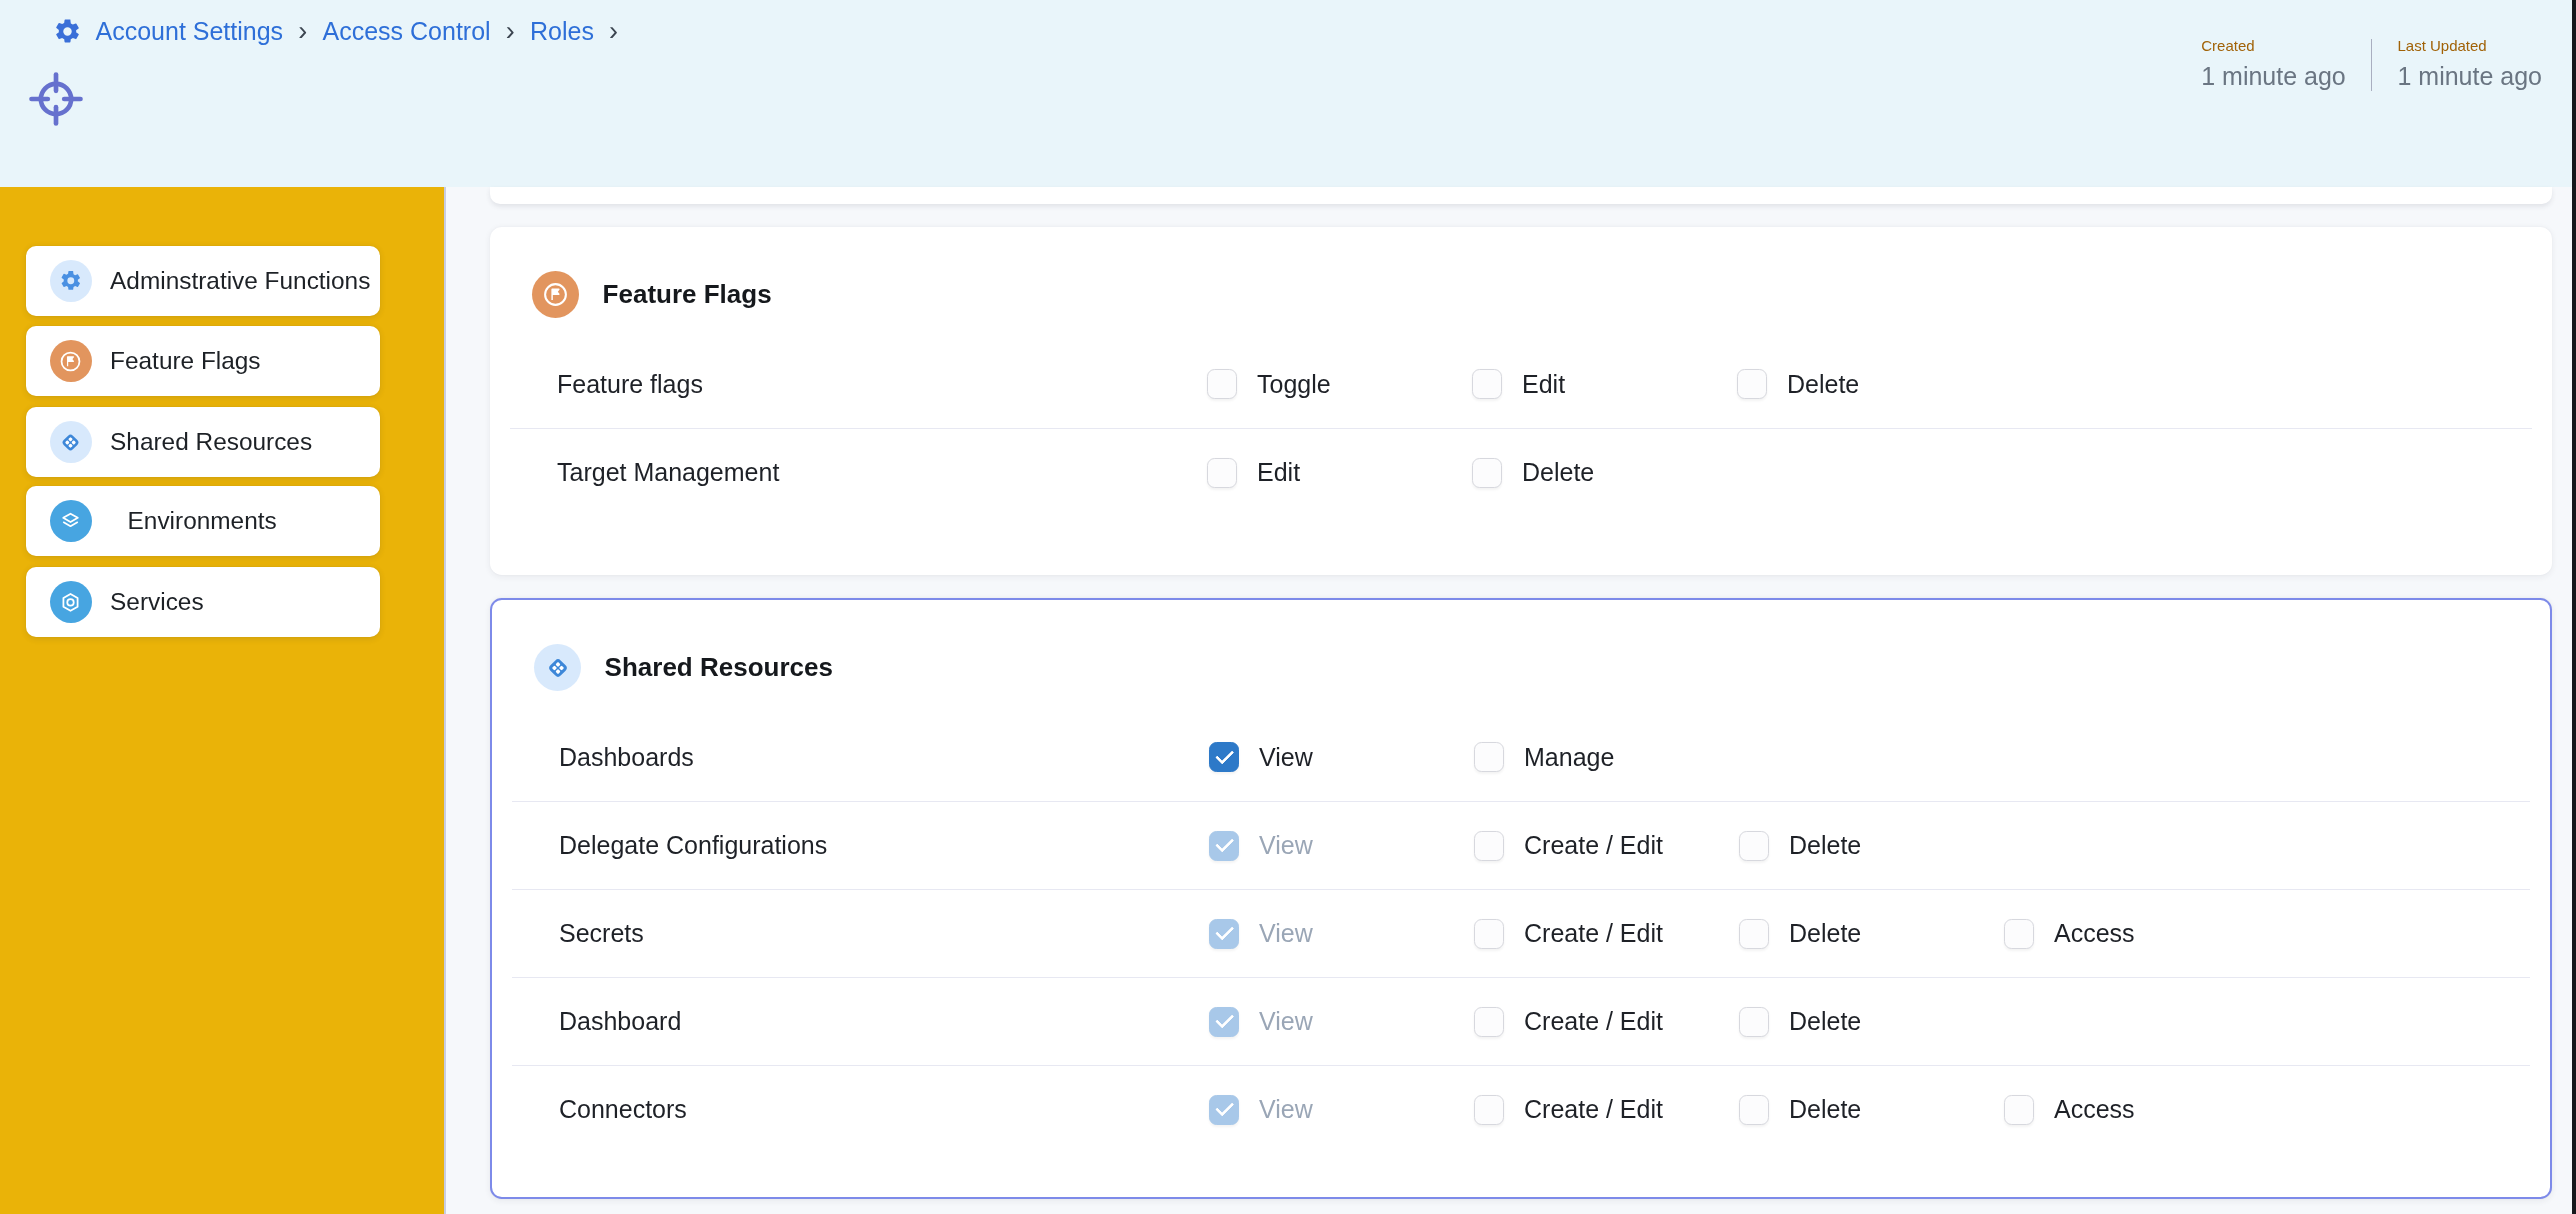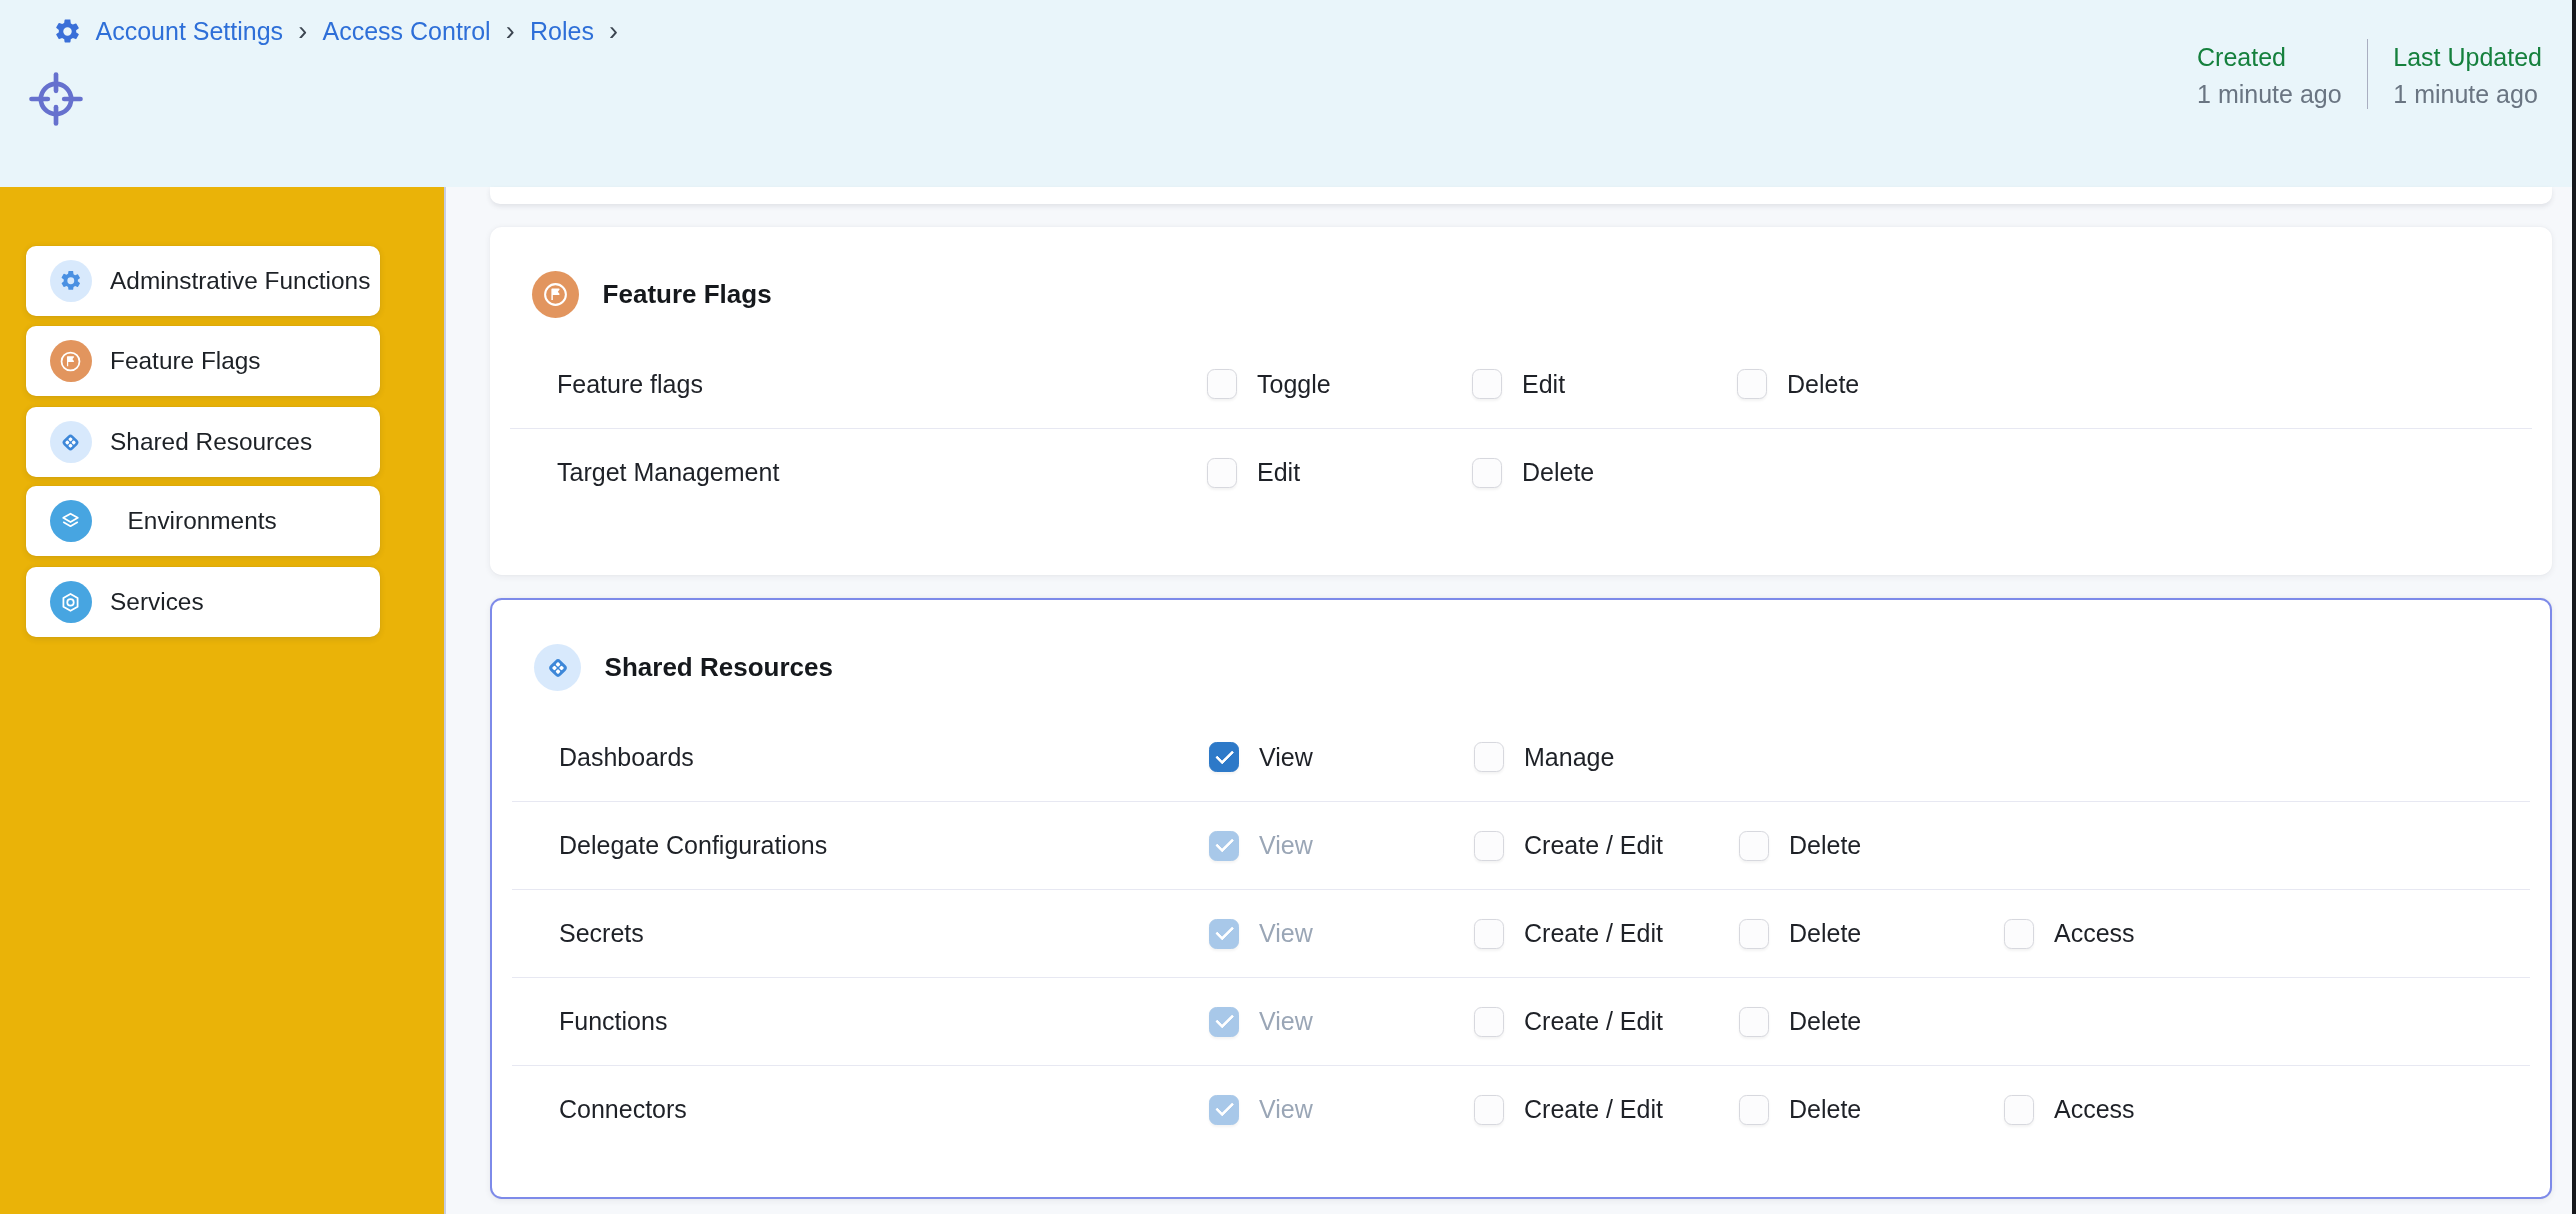--- a/index.html
+++ b/index.html
@@ -23,21 +23,21 @@
   }
   .crumb { color:#2e6fd8; cursor:pointer; text-decoration:none; }
   .crumb-sep { color:#3c4550; font-size:27px; line-height:1; padding:0 1.7px; }
   .title-row {
     position:absolute; left:28px; top:71px;
     display:flex; align-items:center; gap:39px;
   }
   .page-title { font-size:33px; font-weight:600; color:#16181d; letter-spacing:0.2px; }
   .meta { position:absolute; right:34px; top:37px; display:flex; align-items:stretch; }
   .meta-col { display:flex; flex-direction:column; gap:8.4px; }
-  .meta-label { font-size:25px; color:#15803d;margin-top:6px; }
+  .meta-label { font-size:15px; color:#a16207; }
   .meta-value { font-size:25px; color:#6a7582; }
   .meta-divider { width:1.7px; background:#a9aec0; margin:1.7px 25px 0 25px; }
 
   
   .sidebar { position:absolute; top:187px; left:0; width:444px; height:1028px; background:#eab308; }
   .side-divider { position:absolute; top:187px; left:444px; width:1.7px; height:1028px; background:#c9cde0; }
   .side-card {
     position:absolute; left:26px; width:354px; height:70px;
     background:#fff; border-radius:10px;
     box-shadow:0 1.7px 6.7px rgba(40,41,61,.12), 0 0 1.7px rgba(40,41,61,.06);
@@ -307,21 +307,21 @@
         <span class="cb"></span>
         <span class="perm-label">Delete</span>
       </label>
       <label class="perm">
         <span class="cb"></span>
         <span class="perm-label">Access</span>
       </label>
     </div>
 
     <div class="perm-row">
-      <div class="row-name">Functions</div>
+      <div class="row-name">Dashboard</div>
       <label class="perm">
         <span class="cb checked dis"></span>
         <span class="perm-label dis">View</span>
       </label>
       <label class="perm">
         <span class="cb"></span>
         <span class="perm-label">Create / Edit</span>
       </label>
       <label class="perm">
         <span class="cb"></span>

